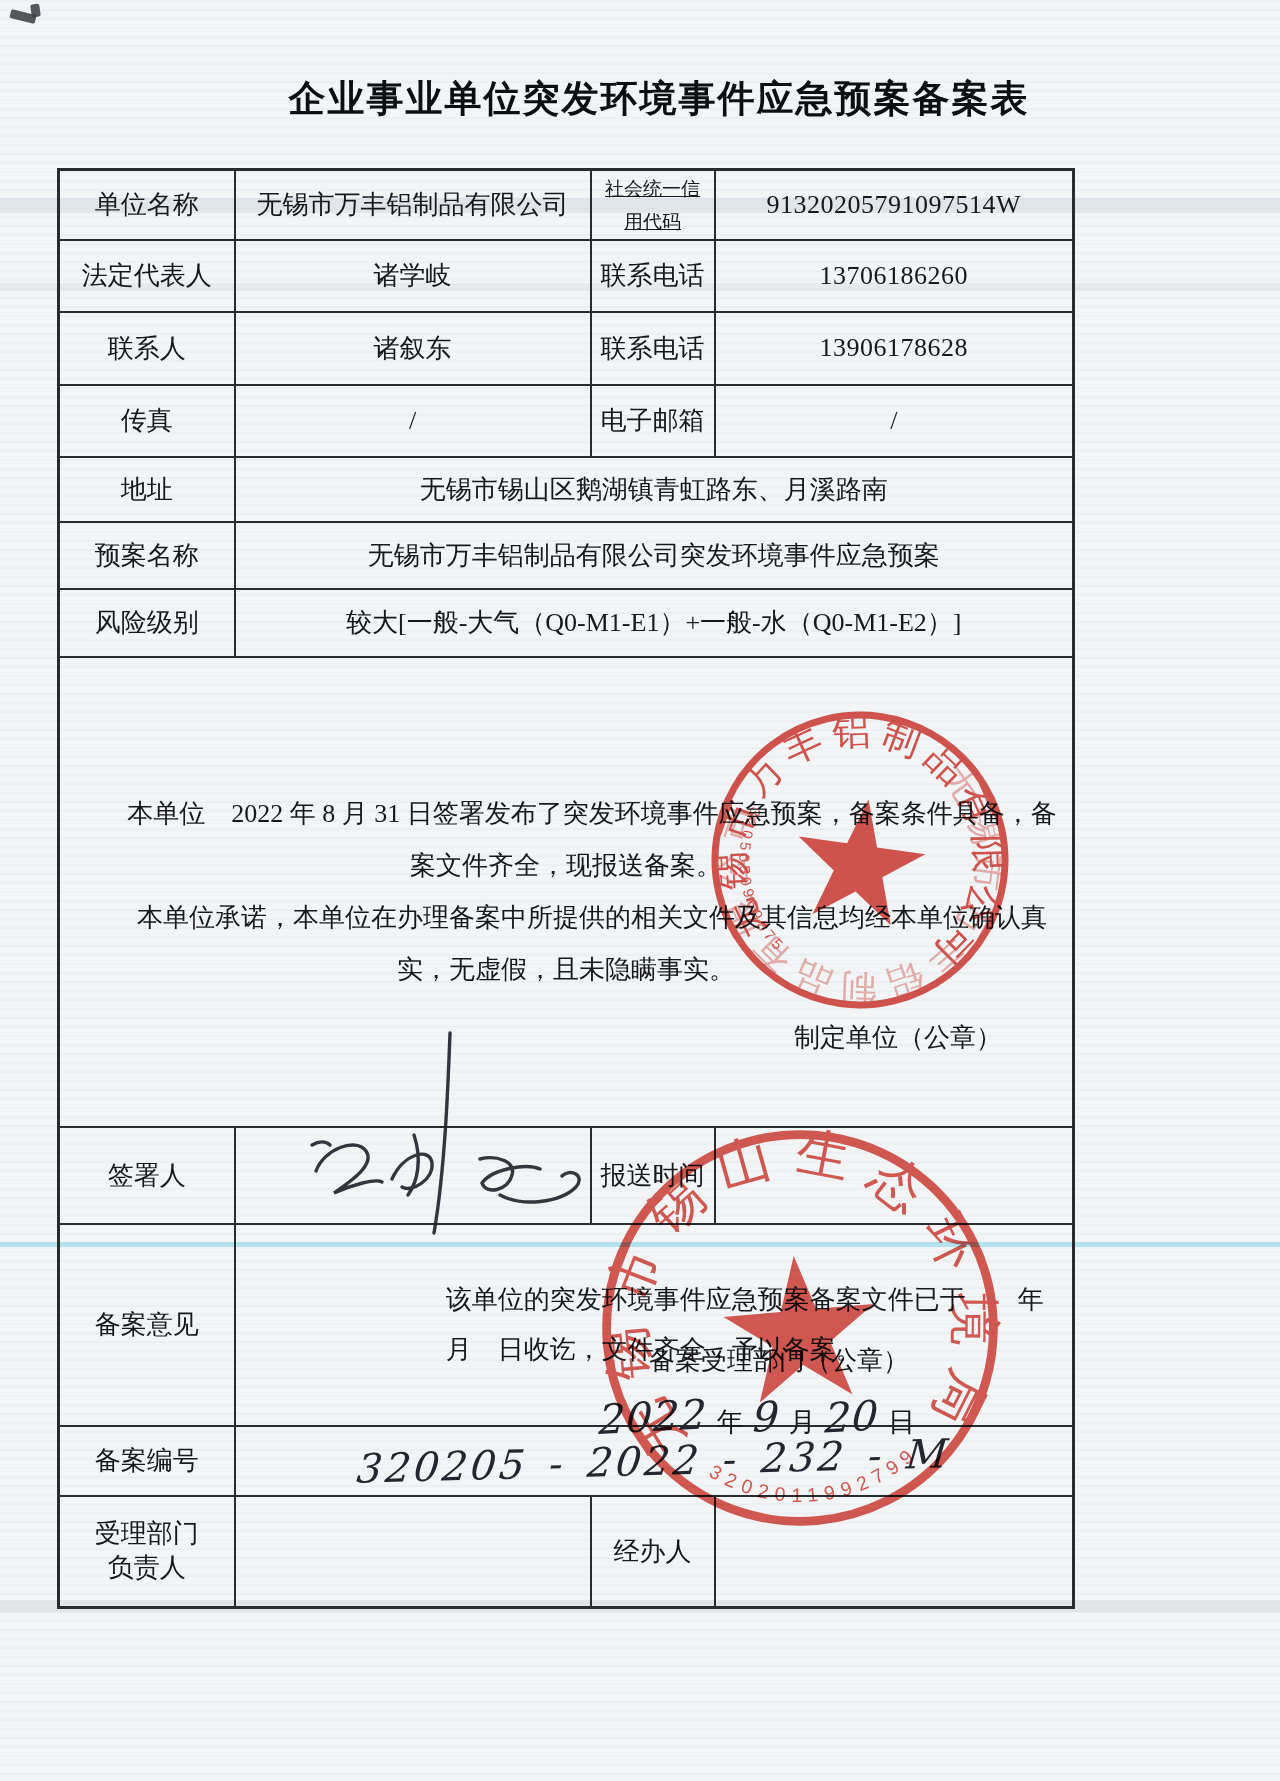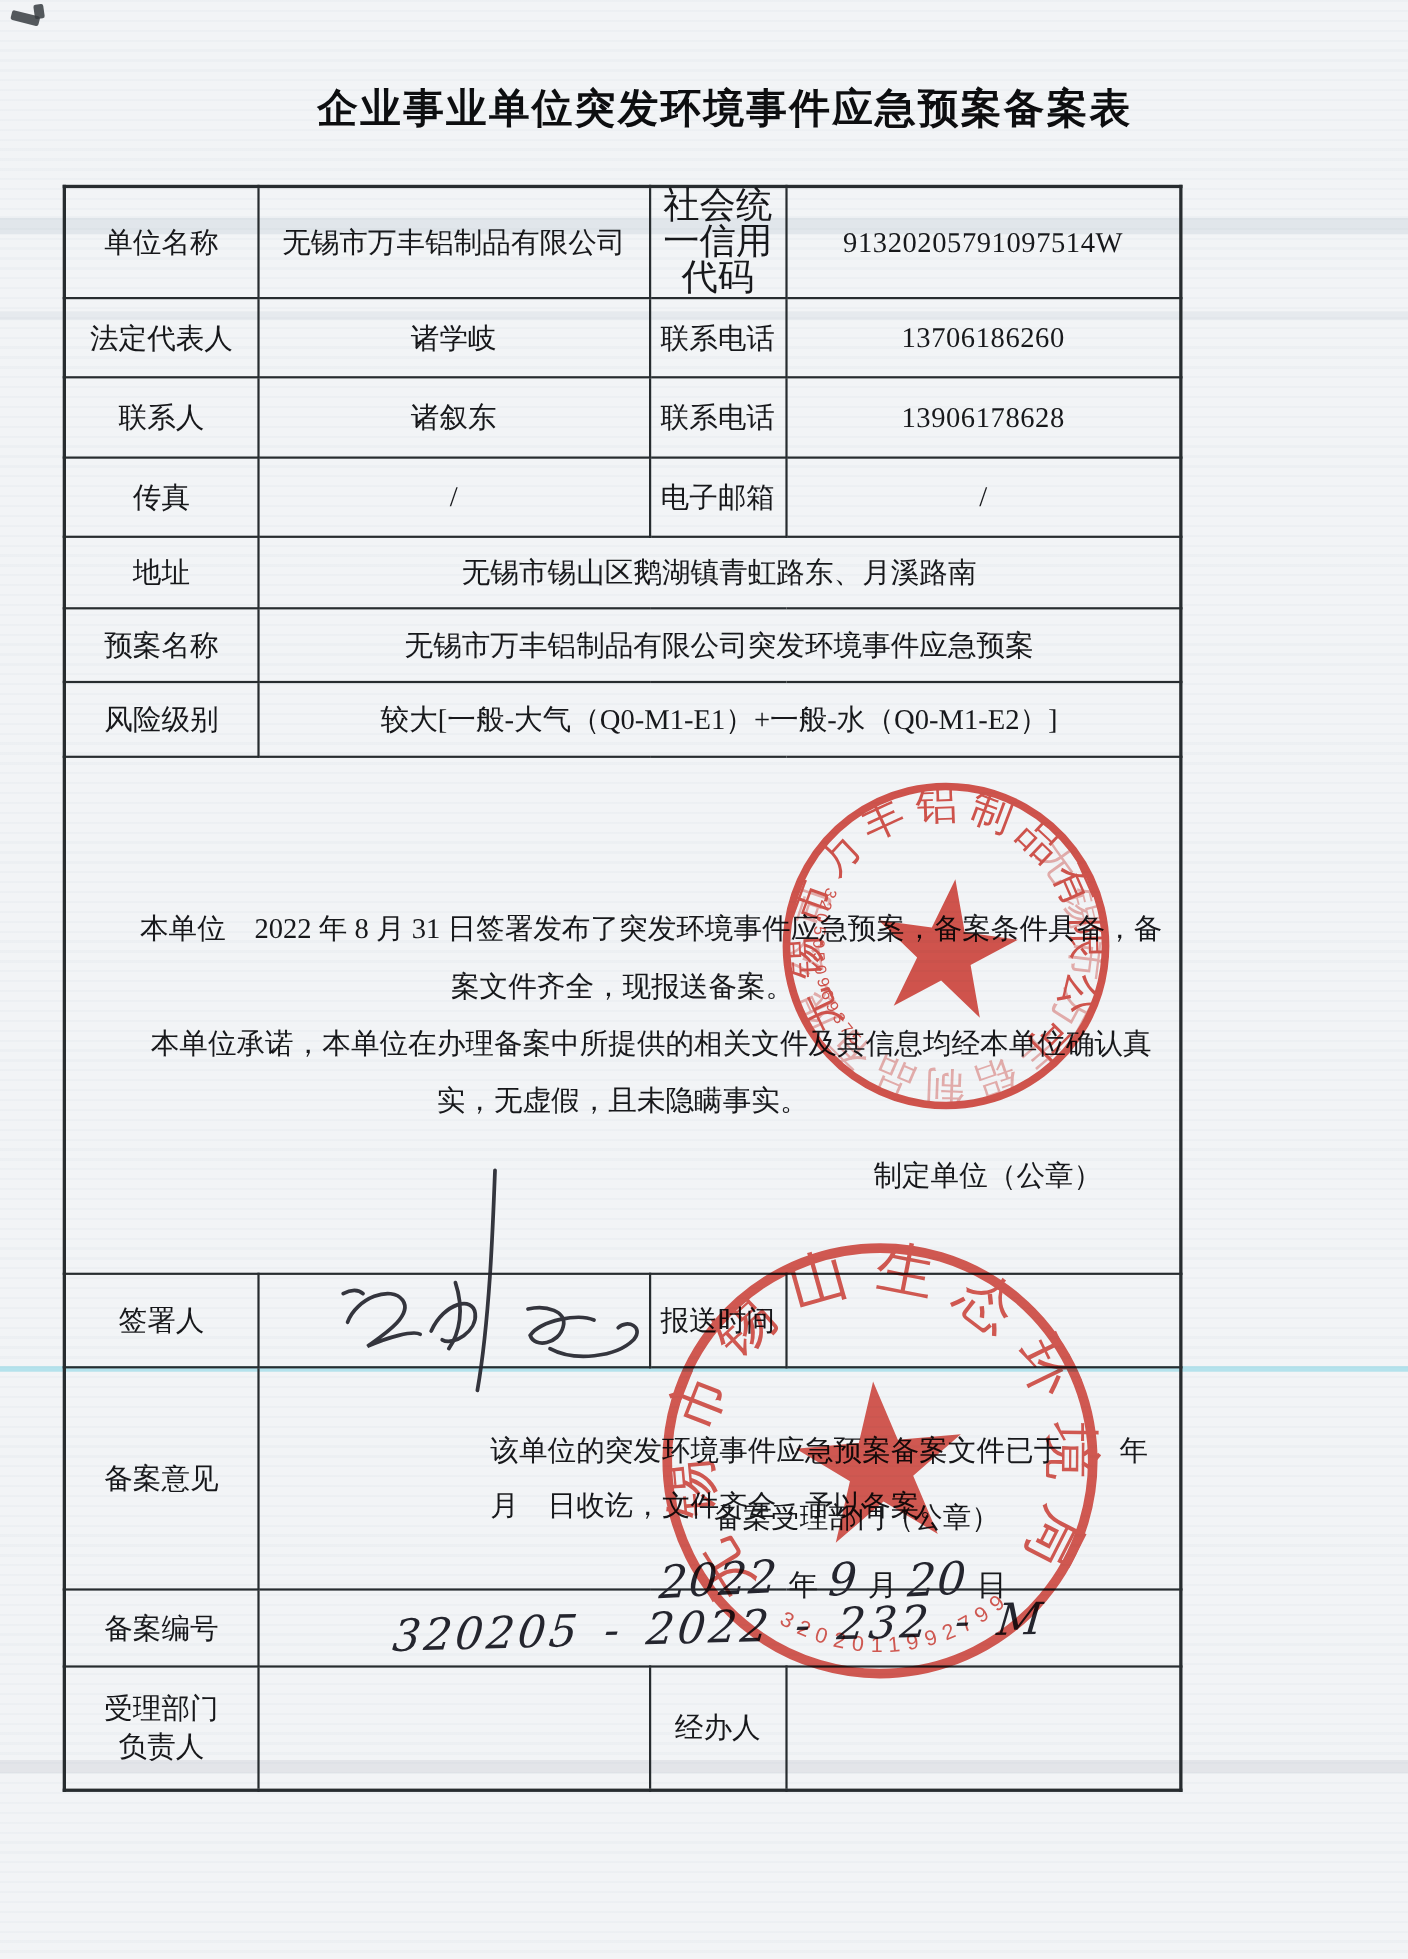--- a/index.html
+++ b/index.html
@@ -31,21 +31,21 @@
   table.form{
     position:absolute; left:57px; top:168px; width:1015px;
     border-collapse:collapse; table-layout:fixed;
     font-size:26px;
   }
   table.form td{
     border:2px solid #272c2f; text-align:center; vertical-align:middle;
     padding:0 6px; overflow:visible;
   }
   table.form{border:3px solid #272c2f;}
-  td.code-lbl{font-size:33px; line-height:33px; padding:0 8px;}
+  td.code-lbl{font-size:19px; line-height:33px; padding:0 8px;text-decoration:underline;}
   td.num{font-family:"Liberation Serif","DejaVu Serif",serif; letter-spacing:.5px;}
   td.decl{
     vertical-align:top; text-align:left; position:relative;
     padding:112px 22px 0 22px;
     margin-left:20px;
   }
   td.decl p{margin:0; line-height:52px; text-indent:2em;}
   .seal-caption{position:absolute; right:70px; top:362px; white-space:nowrap;}
 
   td.signer-val{position:relative;}
@@ -132,21 +132,21 @@
       <td>风险级别</td>
       <td colspan="3">较大[一般-大气（Q0-M1-E1）+一般-水（Q0-M1-E2）]</td>
     </tr>
     <tr style="height:470px">
       <td colspan="4" class="decl">
         <p>本单位　2022 年 8 月 31 日签署发布了突发环境事件应急预案，备案条件具备，备案文件齐全，现报送备案。</p>
         <p>本单位承诺，本单位在办理备案中所提供的相关文件及其信息均经本单位确认真实，无虚假，且未隐瞒事实。</p>
         <div class="seal-caption">制定单位（公章）</div>
       </td>
     </tr>
-    <tr style="height:85px">
+    <tr style="height:97px">
       <td>签署人</td>
       <td class="signer-val">
         <svg class="signature-svg" width="340" height="210" viewBox="0 0 340 200">
           <g fill="none" stroke="#24252e" stroke-width="3.4" stroke-linecap="round" opacity="0.92">
             <path d="M186 -42 C184 12 181 94 170 158"></path>
             <path d="M52 96 C60 74 92 62 102 76 C112 90 84 108 70 118 C88 110 112 103 118 107"></path>
             <path d="M48 70 C55 66 62 66 66 70"></path>
             <path d="M128 104 C140 78 166 72 168 88 C170 104 148 118 138 112"></path>
             <path d="M150 60 C158 84 154 106 144 120"></path>
             <path d="M216 84 C232 80 252 86 248 100 C244 116 222 120 218 108 C228 94 262 88 276 94"></path>

